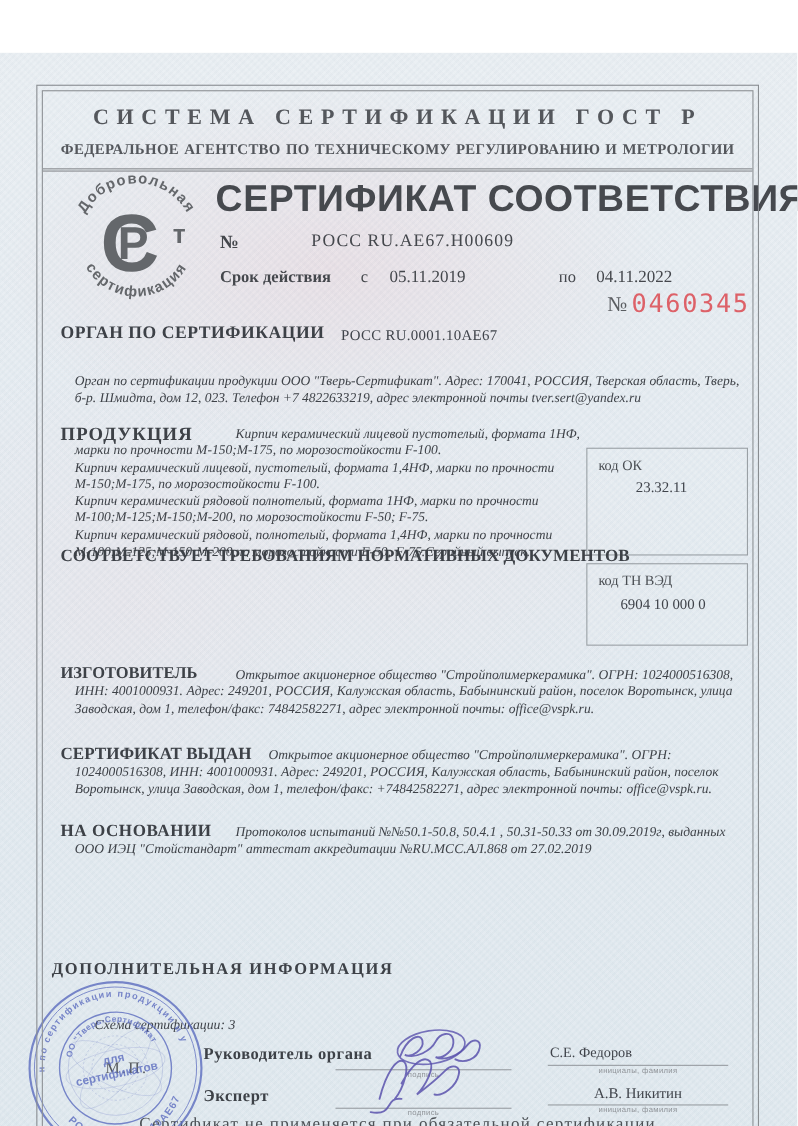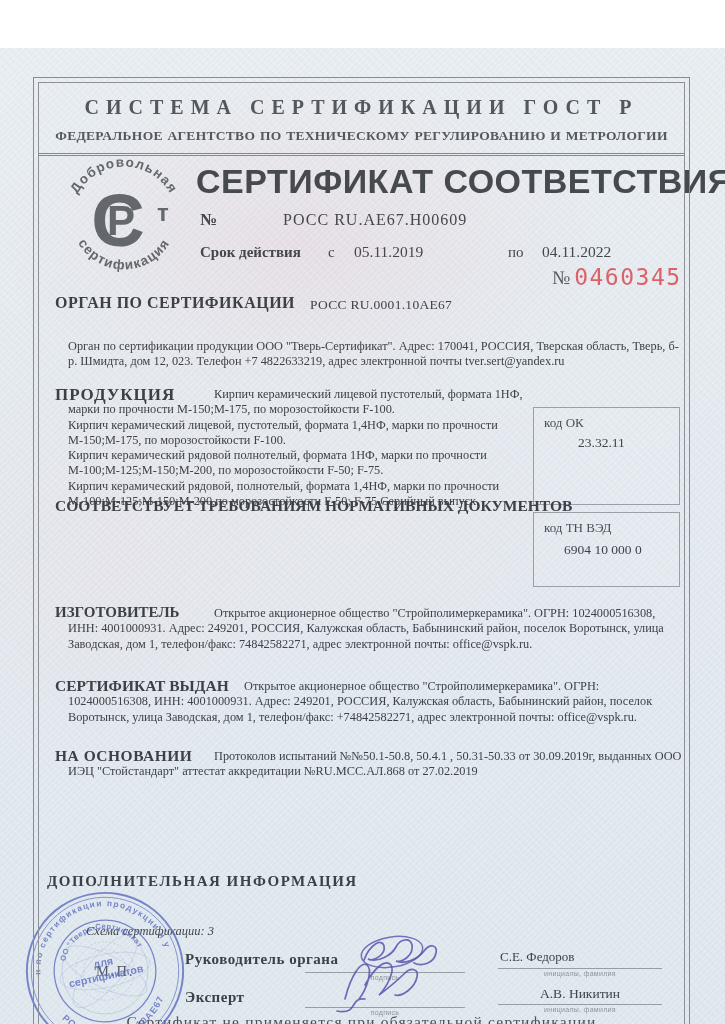--- a/index.html
+++ b/index.html
@@ -52,21 +52,21 @@
   .v-from-d { position:absolute; left:154px; top:-1px; font-size:15.5px; }
   .v-to-l   { position:absolute; left:308px; }
   .v-to-d   { position:absolute; left:342px; top:-1px; font-size:15.5px; }
 
   .form-no { left:552px; top:216px; white-space:nowrap; }
   .form-no-sign { font-size:19px; color:#5a5d61; }
   .form-no-value { font-family:"DejaVu Sans Mono",monospace; font-size:23px; letter-spacing:1.5px;
                    color:#dd6168; vertical-align:-1px; }
 
   .sec-label { font-weight:700; color:#3d4147; }
-  .body-text { font-size:12.3px; line-height:15.3px; color:#3e4248; text-align:left; }
+  .body-text { font-size:12.3px; line-height:15.3px; color:#3e4248; text-align:left;font-style:italic; }
 
   .organ-label { left:55px; top:246px; font-size:16px; letter-spacing:.5px; }
   .organ-code  { left:310px; top:249px; font-size:13.5px; letter-spacing:.3px; }
   .organ-text  { left:68px; top:291px; width:612px; }
 
   .product-label { left:55px; top:337px; font-size:17px; letter-spacing:1px;text-align:center; }
   .product-text  { left:68px; top:339px; width:470px; }
   .product-text p.first { text-indent:146px; }
 
   .conf-label { left:55px; top:449px; font-size:15.5px; }

